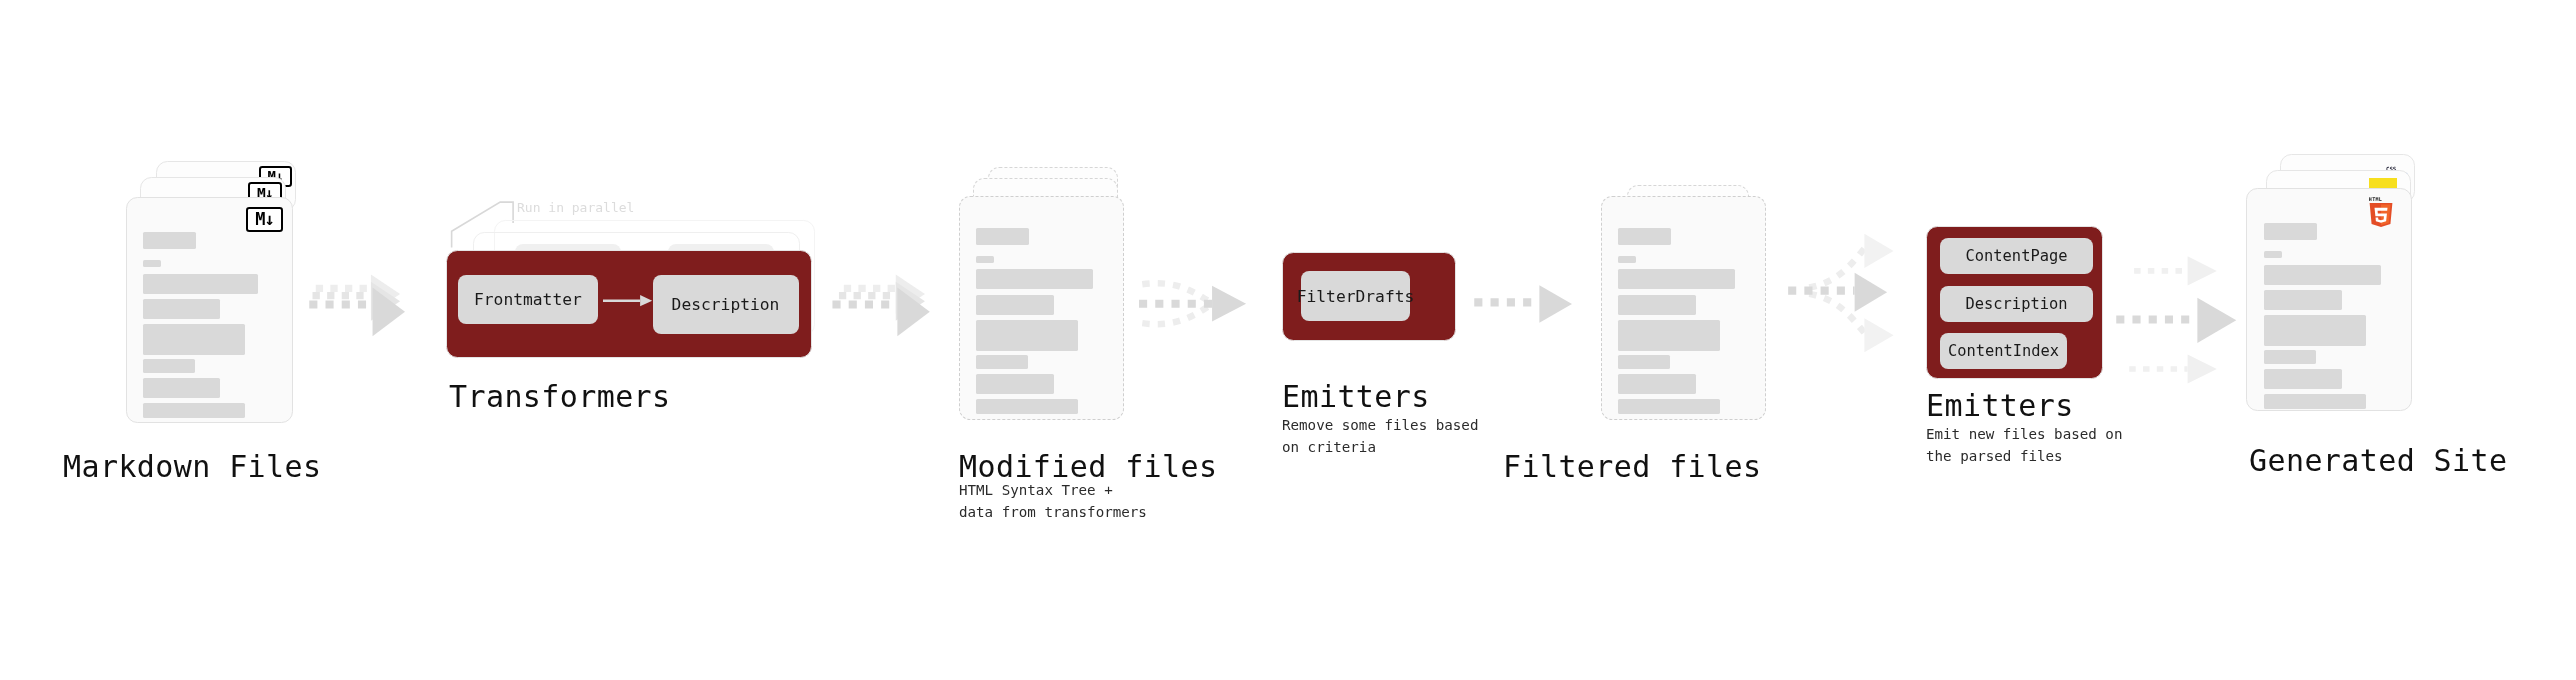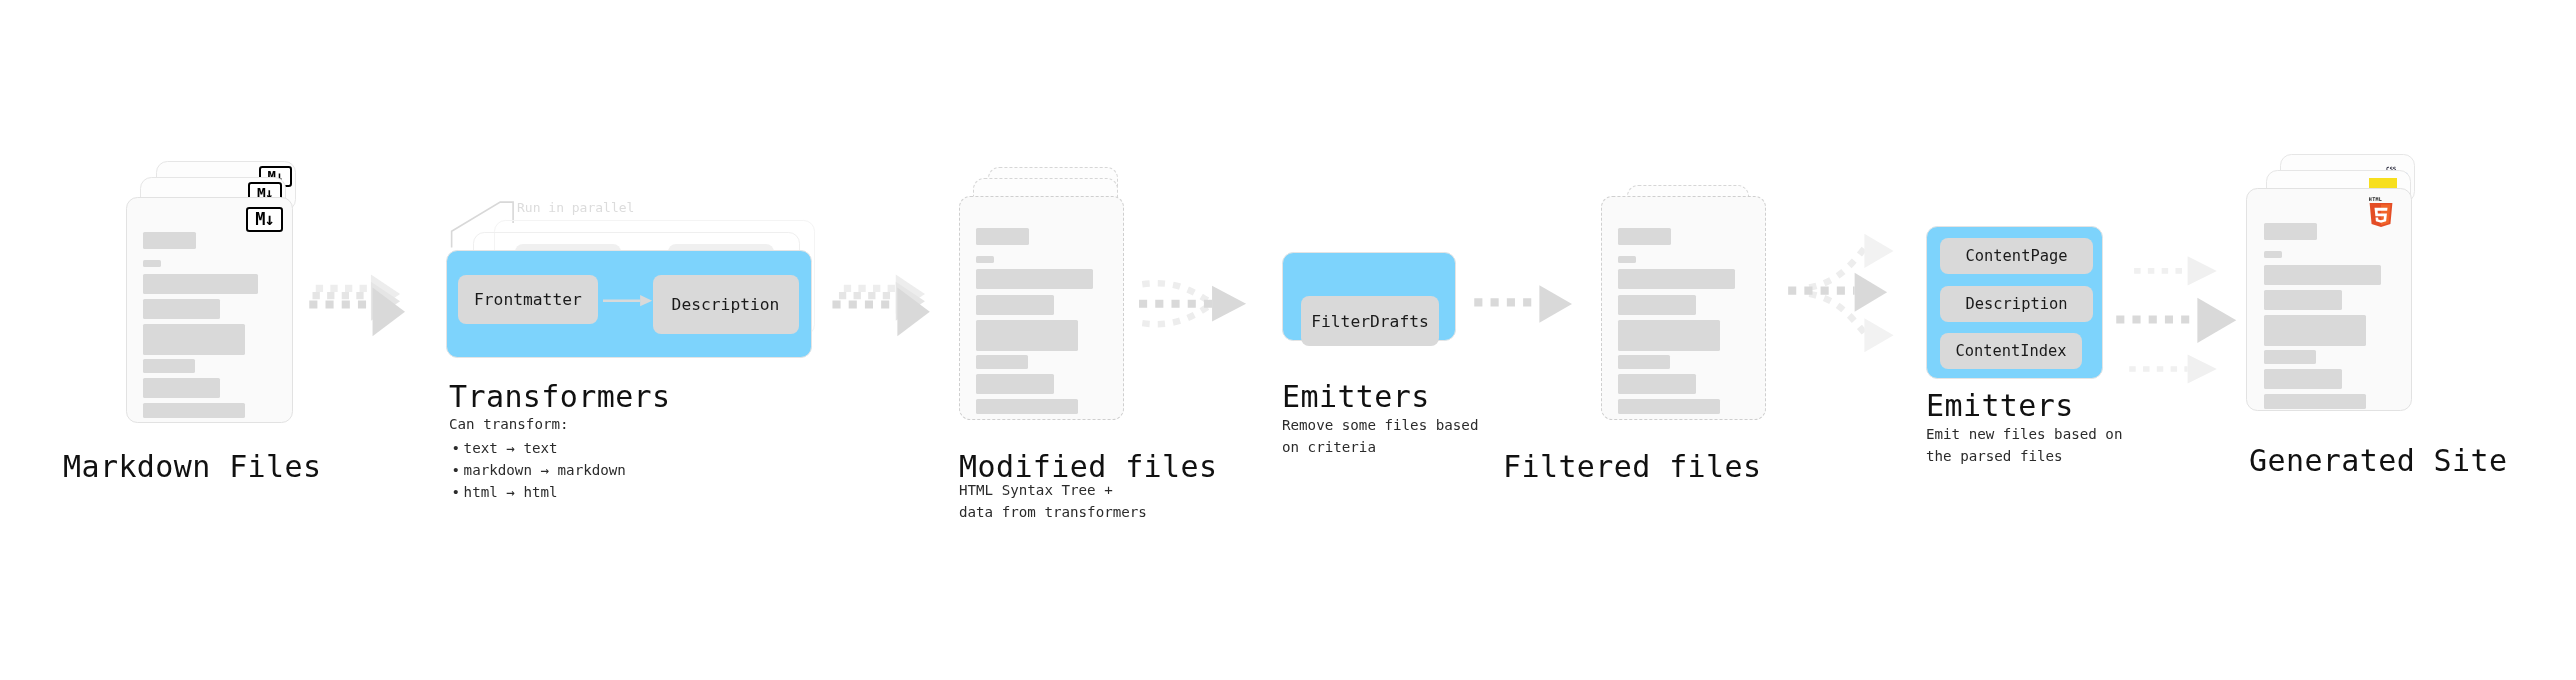--- a/index.html
+++ b/index.html
@@ -64,21 +64,21 @@
     color: #000;
     line-height: 1;
     letter-spacing: -0.8px;
   }
 
   
   .panel {
     box-sizing: border-box;
     border: 1.6px solid #e4e4e4;
     border-radius: 11.4px;
-    background: #7dd3fc;
+    background: #7f1d1d;
   }
   .panel.ghost2 { border-color: #efefef; background: transparent; }
   .panel.ghost3 { border-color: #f4f4f4; background: transparent; }
 
   .chip {
     box-sizing: border-box;
     background: #d9d9d9;
     border-radius: 8.1px;
     display: flex;
     align-items: center;
@@ -201,28 +201,20 @@
       <svg class="abs" style="left:156px; top:44px;" width="50" height="11.4" viewBox="0 0 62 14">
         <line x1="0" y1="7" x2="46" y2="7" stroke="#d9d9d9" stroke-width="3"></line>
         <polygon points="46,0 61,7 46,14" fill="#d9d9d9"></polygon>
       </svg>
       <div class="chip abs" style="left:206px; top:24.4px; width:146px; height:59px;">Description</div>
     </div>
   </div>
 
   <div class="caption-title" style="left:449px; top:379px;">Transformers</div>
 
-  <div class="caption-list" style="left:449px; top:413px;">
-    <div class="hd">Can transform:</div>
-    <ul>
-      <li>text → text</li>
-      <li>markdown → markdown</li>
-      <li>html → html</li>
-    </ul>
-  </div>
 
   <svg class="abs" style="left:829px; top:268px;" width="114" height="73" viewBox="0 0 140 90">
     <g stroke="#ededed" stroke-width="9" stroke-dasharray="9 9" fill="none">
       <line x1="18" y1="25" x2="82" y2="25"></line>
     </g>
     <polygon points="82,8 118,32 82,56" fill="#ededed"></polygon>
     <g stroke="#e5e5e5" stroke-width="9" stroke-dasharray="9 9" fill="none">
       <line x1="12" y1="34" x2="82" y2="34"></line>
     </g>
     <polygon points="82,17 118,41 82,65" fill="#e5e5e5"></polygon>
@@ -256,21 +248,21 @@
       <path d="M10,20 C48,15 70,26 95,43"></path>
       <path d="M10,68 C48,73 70,62 95,45"></path>
     </g>
     <g stroke="#d9d9d9" stroke-width="10" stroke-dasharray="10 10" fill="none">
       <line x1="6" y1="44" x2="96" y2="44"></line>
     </g>
     <polygon points="96,22 138,44 96,66" fill="#d9d9d9"></polygon>
   </svg>
 
   <div class="panel abs" style="left:1282px; top:252px; width:174px; height:89px;">
-    <div class="chip abs" style="left:18px; top:18px; width:138px; height:50px;margin-top:25px;">FilterDrafts</div>
+    <div class="chip abs" style="left:18px; top:18px; width:109px; height:50px;">FilterDrafts</div>
   </div>
 
   <div class="caption-title" style="left:1282px; top:379px;">Emitters</div>
   <div class="caption-sub" style="left:1282px; top:414px;">Remove some files based
 on criteria</div>
 
   <svg class="abs" style="left:1471px; top:281px;" width="114" height="41" viewBox="0 0 140 50">
     <g stroke="#d9d9d9" stroke-width="10" stroke-dasharray="10 10" fill="none">
       <line x1="4" y1="26" x2="84" y2="26"></line>
     </g>
@@ -302,21 +294,21 @@
     <polygon points="104,110 140,131 104,152" fill="#f2f2f2"></polygon>
     <g stroke="#d9d9d9" stroke-width="10" stroke-dasharray="10 10" fill="none">
       <line x1="10" y1="76" x2="92" y2="76"></line>
     </g>
     <polygon points="92,54 132,78 92,102" fill="#d9d9d9"></polygon>
   </svg>
 
   <div class="panel abs" style="left:1926px; top:226px; width:177px; height:153px;">
     <div class="chip abs" style="left:13px; top:11.4px; width:153px; height:36px; font-size:15.4px;">ContentPage</div>
     <div class="chip abs" style="left:13px; top:59px; width:153px; height:36px; font-size:15.4px;">Description</div>
-    <div class="chip abs" style="left:13px; top:106px; width:142px; height:36px; font-size:15.4px;">ContentIndex</div>
+    <div class="chip abs" style="left:13px; top:106px; width:127px; height:36px; font-size:15.4px;">ContentIndex</div>
   </div>
 
   <div class="caption-title" style="left:1926px; top:388px;">Emitters</div>
   <div class="caption-sub" style="left:1926px; top:423px;">Emit new files based on
 the parsed files</div>
 
   <svg class="abs" style="left:2113px; top:236px;" width="146" height="146" viewBox="0 0 180 180">
     <g stroke="#f0f0f0" stroke-width="7" stroke-dasharray="8 9" fill="none">
       <line x1="26" y1="43" x2="92" y2="43"></line>
     </g>

